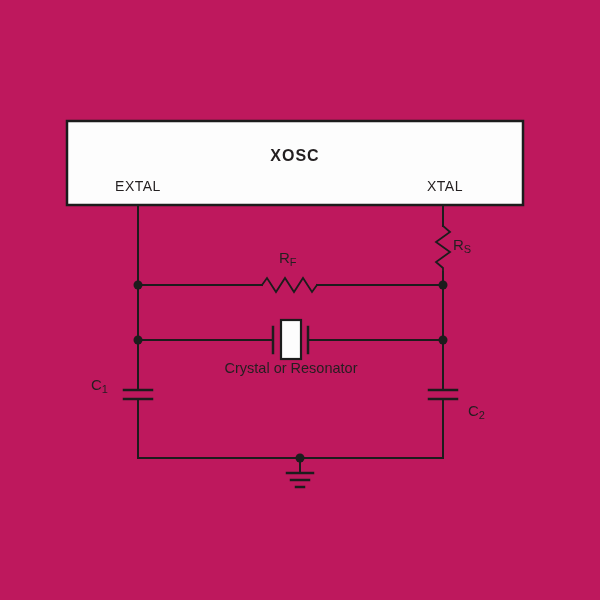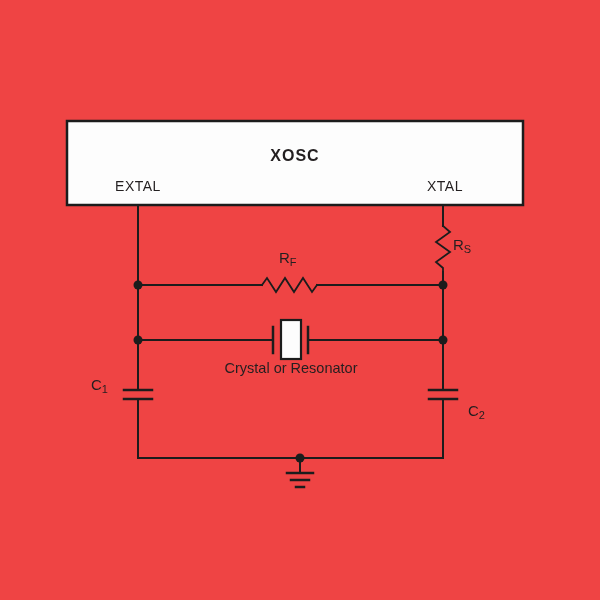--- a/index.html
+++ b/index.html
@@ -4,21 +4,21 @@
 <style>
   html, body {
     margin: 0;
     padding: 0;
     background: #ffffff;
   }
   .canvas {
     position: relative;
     width: 600px;
     height: 600px;
-    background: #ef4444;
+    background: #be185d;
     font-family: "Liberation Sans", sans-serif;
   }
   svg text {
     fill: #231f20;
     font-family: "Liberation Sans", sans-serif;
   }
   .pin-label   { font-size: 14px; letter-spacing: 0.5px; }
   .block-title { font-size: 16px; font-weight: bold; letter-spacing: 1px; }
   .comp-label  { font-size: 15px; }
   .comp-sub    { font-size: 11px; }

